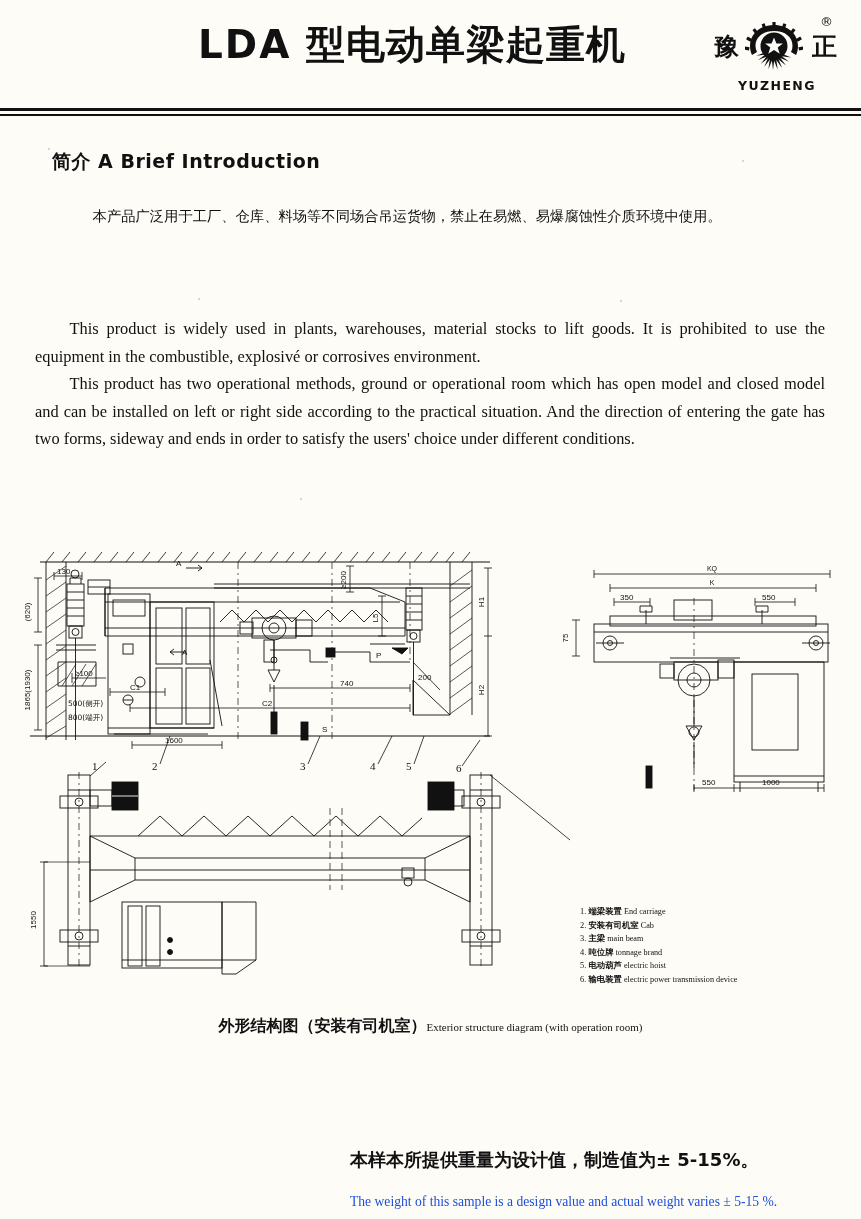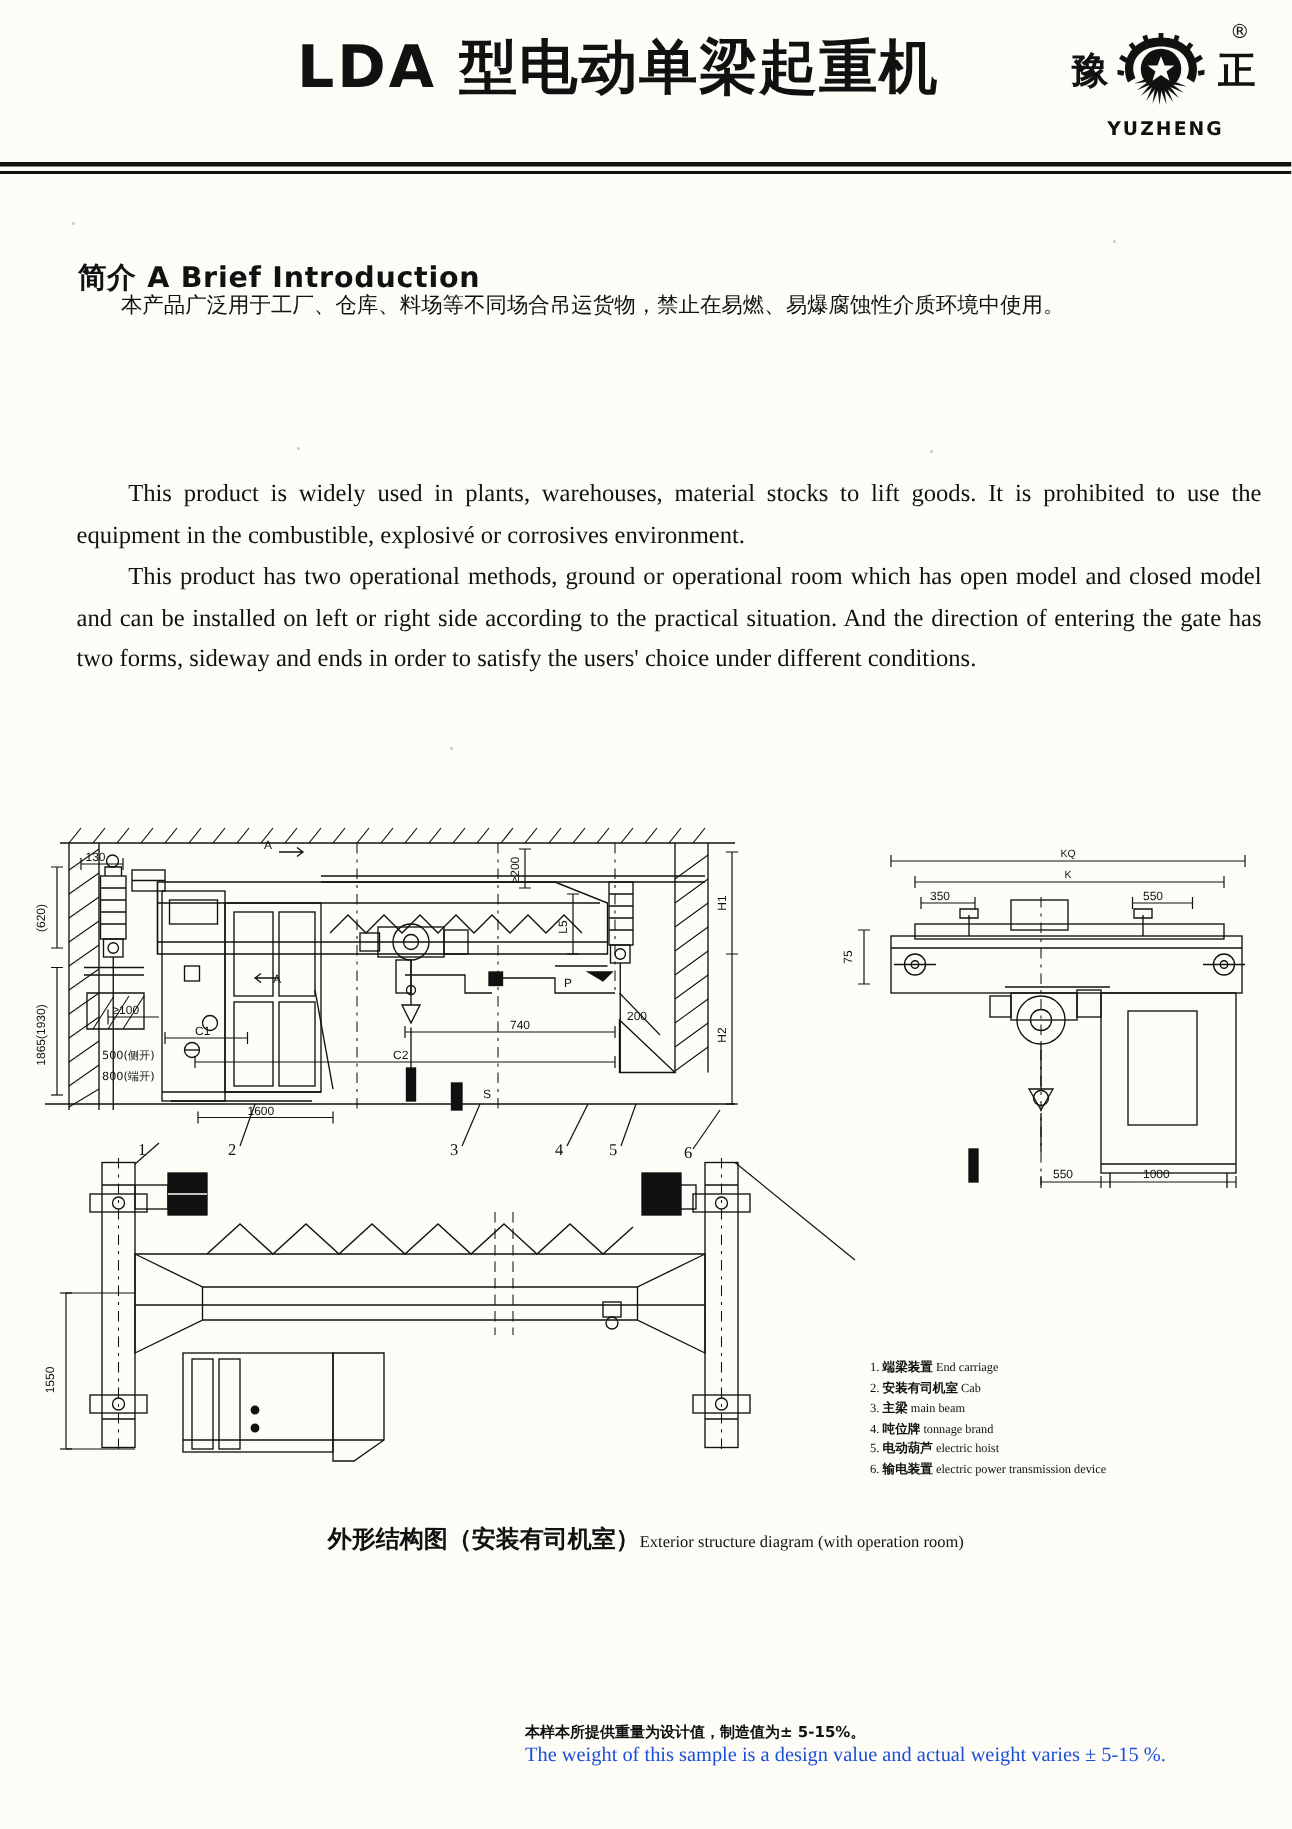--- a/index.html
+++ b/index.html
@@ -38,34 +38,34 @@
   .logo-name{
     position:absolute;left:0;top:60px;width:130px;text-align:center;
     font-family:"DejaVu Sans",sans-serif;font-weight:bold;font-size:12.5px;
     letter-spacing:1.4px;color:#111;
   }
   .rule1{position:absolute;left:0;top:108px;width:861px;height:3px;background:#111;}
   .rule2{position:absolute;left:0;top:114px;width:861px;height:2px;background:#111;}
 
   
   .sec-head{
-    position:absolute;left:52px;top:172px;
+    position:absolute;left:52px;top:149px;
     font-family:"DejaVu Sans",sans-serif;font-weight:bold;font-size:19px;
     color:#111;white-space:nowrap;letter-spacing:0.5px;
   }
   .cn-body{
     position:absolute;left:52px;top:192px;width:765px;
     font-family:"DejaVu Sans",sans-serif;font-size:14.3px;line-height:25px;
     color:#111;text-align:justify;
   }
-  .cn-body p{margin:0;text-indent:2em;}
+  .cn-body p{margin:12px;text-indent:2em;}
   .en-body{
     position:absolute;left:35px;top:315px;width:790px;
     font-family:"Liberation Serif",serif;font-size:16.4px;line-height:27.5px;
-    color:#111;text-align:justify;margin-left:16px;
+    color:#111;text-align:justify;
   }
   .en-body p{margin:0;text-indent:2.1em;}
 
   
   .drawing{position:absolute;left:10px;top:540px;width:845px;height:500px;}
   svg.dwg{position:absolute;left:0;top:0;}
   .lbl{
     font-family:"Liberation Sans",sans-serif;font-size:8px;fill:#111;
   }
   .lbl-sm{font-family:"Liberation Sans",sans-serif;font-size:7px;fill:#111;}
@@ -86,22 +86,22 @@
   .caption{
     position:absolute;left:0;top:1016px;width:861px;text-align:center;
     font-size:9.5px;color:#111;white-space:nowrap;
   }
   .caption .cn{font-family:"DejaVu Sans",sans-serif;font-weight:bold;font-size:16px;}
   .caption .en{font-family:"Liberation Serif",serif;font-size:11px;}
 
   
   .footer{position:absolute;left:350px;top:1148px;width:500px;}
   .footer-cn{
-    font-family:"DejaVu Sans",sans-serif;font-weight:bold;font-size:10px;
-    color:#111;white-space:nowrap;margin-bottom:0;
+    font-family:"DejaVu Sans",sans-serif;font-weight:bold;font-size:18px;
+    color:#111;white-space:nowrap;margin-bottom:22px;
   }
   .footer-en{
     font-family:"Liberation Serif",serif;font-size:13.6px;color:#1d4ed8;white-space:nowrap;
   }
   .speck{position:absolute;background:#cfcabb;border-radius:50%;}
 </style>
 </head>
 <body>
 
 <div class="header">

